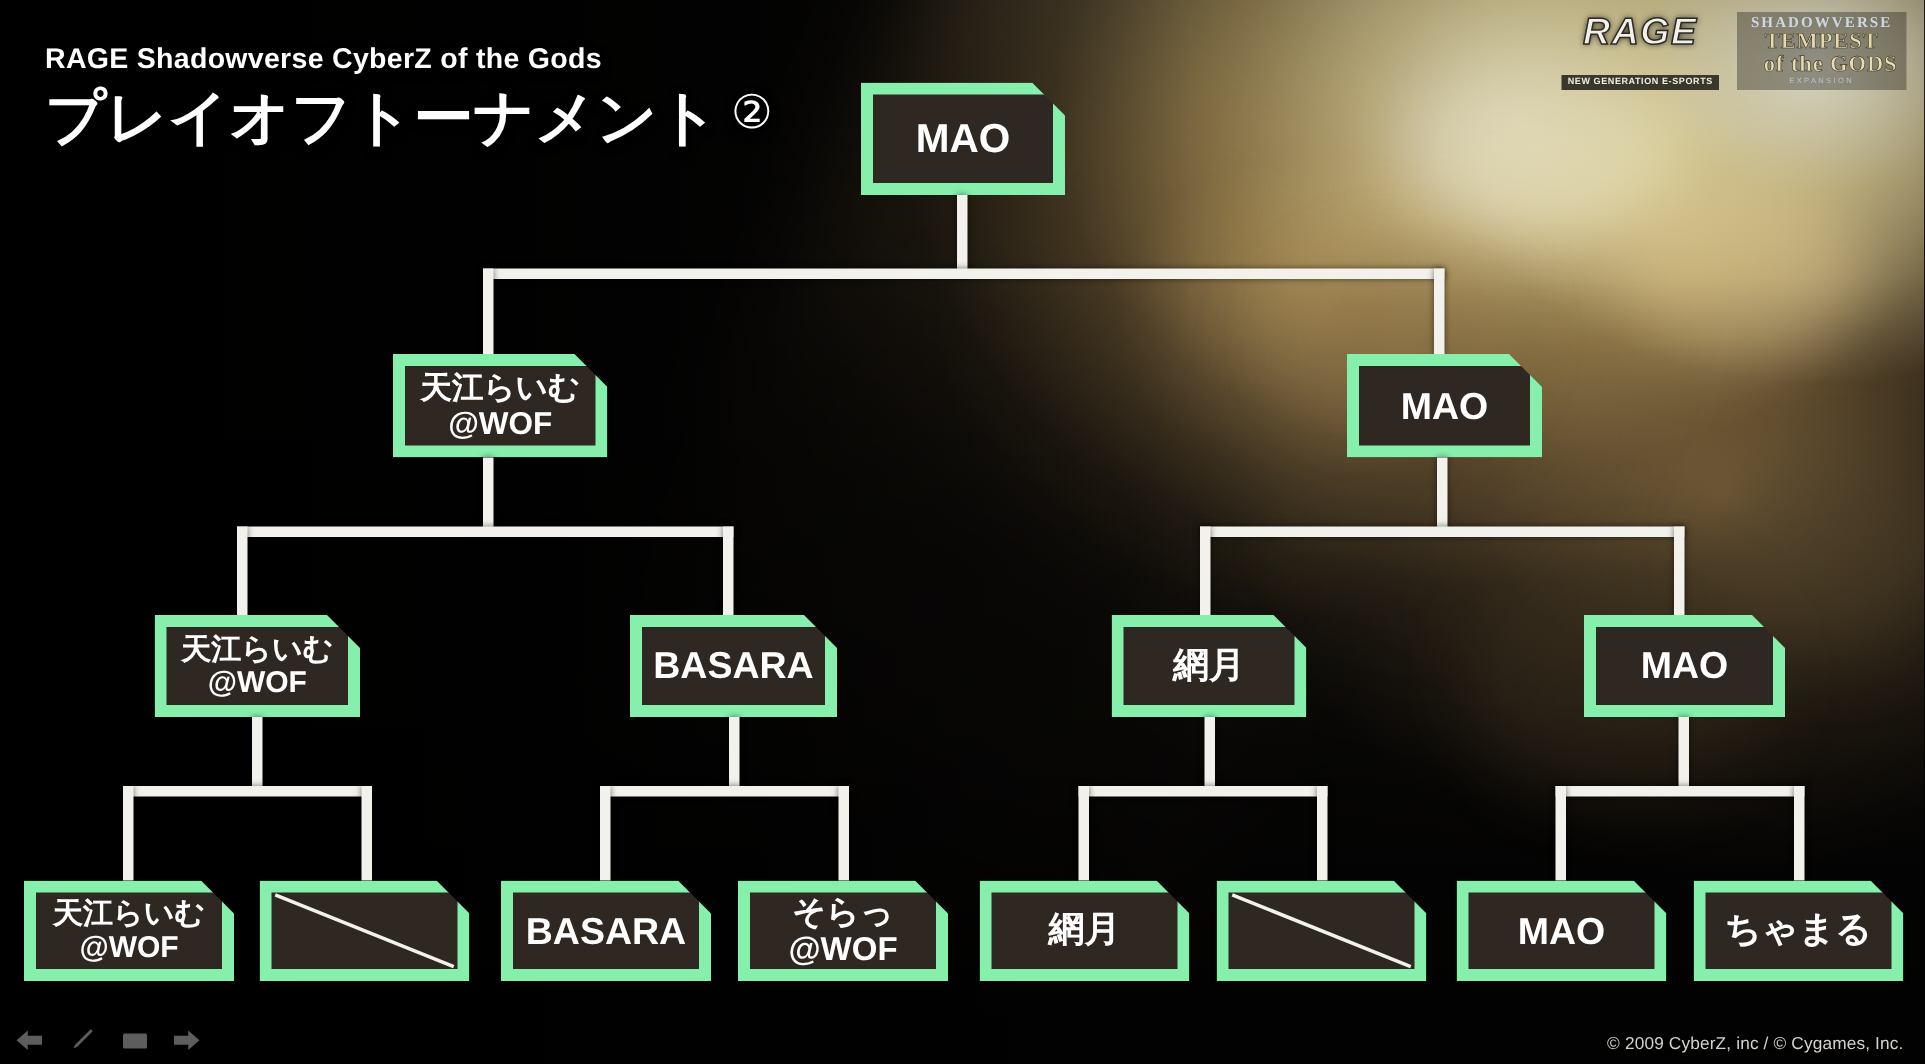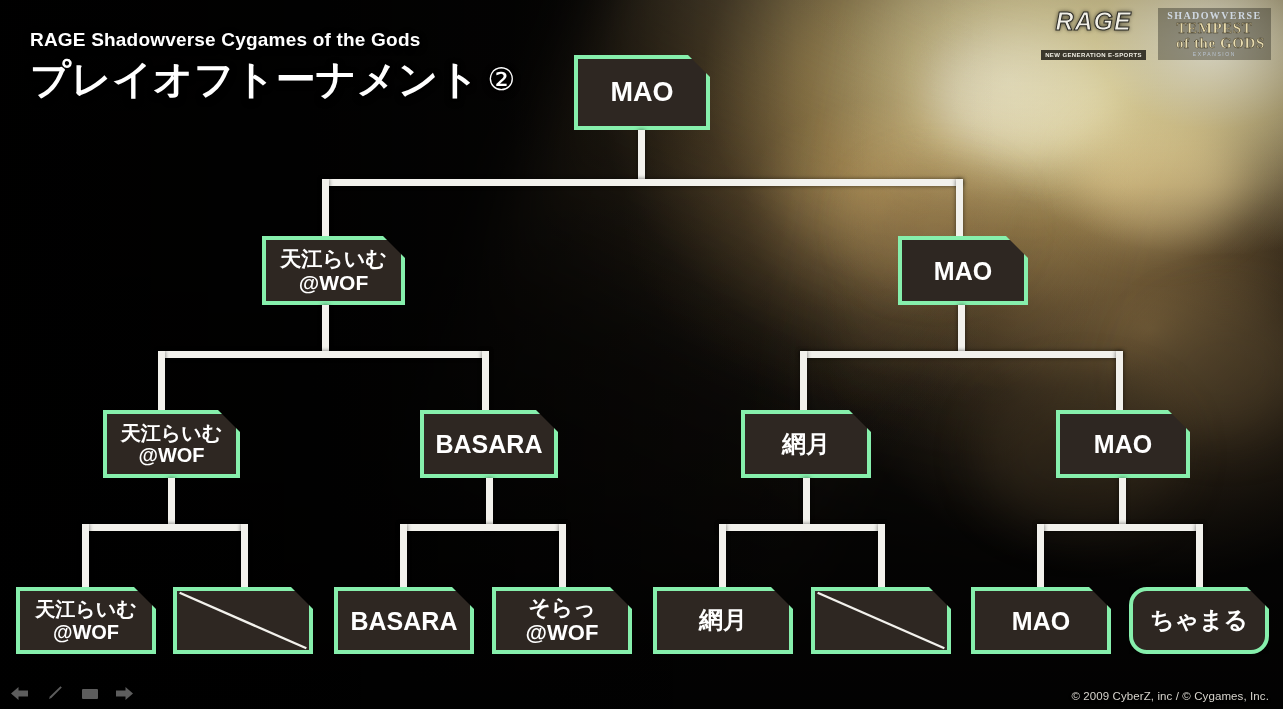--- a/index.html
+++ b/index.html
@@ -128,21 +128,21 @@
   .hdr-sub {
     font-size: 19px;
     font-weight: bold;
     letter-spacing: 0.2px;
     line-height: 1;
     margin-bottom: 10px;
     white-space: nowrap;
   }
   .hdr-main {
     display: flex;
-    align-items: center;
+    align-items: flex-start;
     gap: 8px;
     font-size: 40px;
     font-weight: bold;
     line-height: 1;
     white-space: nowrap;
   }
   .hdr-num {
     font-size: 31px;
     font-weight: normal;
   }
@@ -232,21 +232,21 @@
   .conn {
     position: absolute;
     background: #f2f1ec;
     box-shadow: 0 0 4px rgba(0,0,0,0.55);
   }
 
   .node {
     position: absolute;
     box-sizing: border-box;
     background: #2e2722;
-    border: 4px solid #86efac;
+    border: 8px solid #86efac;
     color: #ffffff;
     display: flex;
     flex-direction: column;
     align-items: center;
     justify-content: center;
     text-align: center;
     font-weight: bold;
     line-height: 1.12;
     clip-path: polygon(0 0, calc(100% - 22px) 0, 100% 22px, 100% 100%, 0 100%);
     filter: drop-shadow(0 0 3px rgba(0,0,0,0.6));
@@ -305,21 +305,21 @@
   <div class="bg-beam2"></div>
   <div class="bg-cloud" style="left:930px;top:30px;width:190px;height:130px;background:rgba(255,252,228,0.50);"></div>
   <div class="bg-cloud" style="left:1080px;top:120px;width:160px;height:120px;background:rgba(240,212,150,0.36);"></div>
   <div class="bg-cloud" style="left:860px;top:170px;width:150px;height:110px;background:rgba(120,96,60,0.38);"></div>
   <div class="bg-cloud" style="left:1140px;top:300px;width:170px;height:140px;background:rgba(96,78,50,0.40);"></div>
   <div class="bg-cloud" style="left:980px;top:380px;width:200px;height:150px;background:rgba(70,58,38,0.45);"></div>
   <div class="bg-glow-2"></div>
   <div class="bg-vignette"></div>
 
   <div class="hdr">
-    <div class="hdr-sub">RAGE Shadowverse Cygames of the Gods</div>
+    <div class="hdr-sub">RAGE Shadowverse CyberZ of the Gods</div>
     <div class="hdr-main">
       <span>プレイオフトーナメント</span>
       <span class="hdr-num">②</span>
     </div>
   </div>
 
   <div class="logos">
     <div class="logo-rage">
       <div class="logo-rage-word">RAGE</div>
       <div class="logo-rage-tag">NEW GENERATION E-SPORTS</div>
@@ -428,21 +428,21 @@
         <svg viewBox="0 0 100 100" preserveAspectRatio="none">
           <line x1="2" y1="3" x2="98" y2="97" stroke="#f2f1ec" stroke-width="2.4" vector-effect="non-scaling-stroke"></line>
         </svg>
       </span>
     </div>
 
     <div class="node" style="left:971px;top:587px;width:140px;height:67px;font-size:25px;">
       <span class="ln">MAO</span>
     </div>
 
-    <div class="node" style="left:1129px;top:587px;width:140px;height:67px;font-size:24px;border-radius:18px;">
+    <div class="node" style="left:1129px;top:587px;width:140px;height:67px;font-size:24px;">
       <span class="ln">ちゃまる</span>
     </div>
 
   </div>
 
   <div class="foot-nav">
     <span class="nav-ico">
       <svg width="19" height="15" viewBox="0 0 19 15" fill="currentColor">
         <path d="M8.5 1 L1 7.5 L8.5 14 L8.5 10.5 L18 10.5 L18 4.5 L8.5 4.5 Z"></path>
       </svg>

